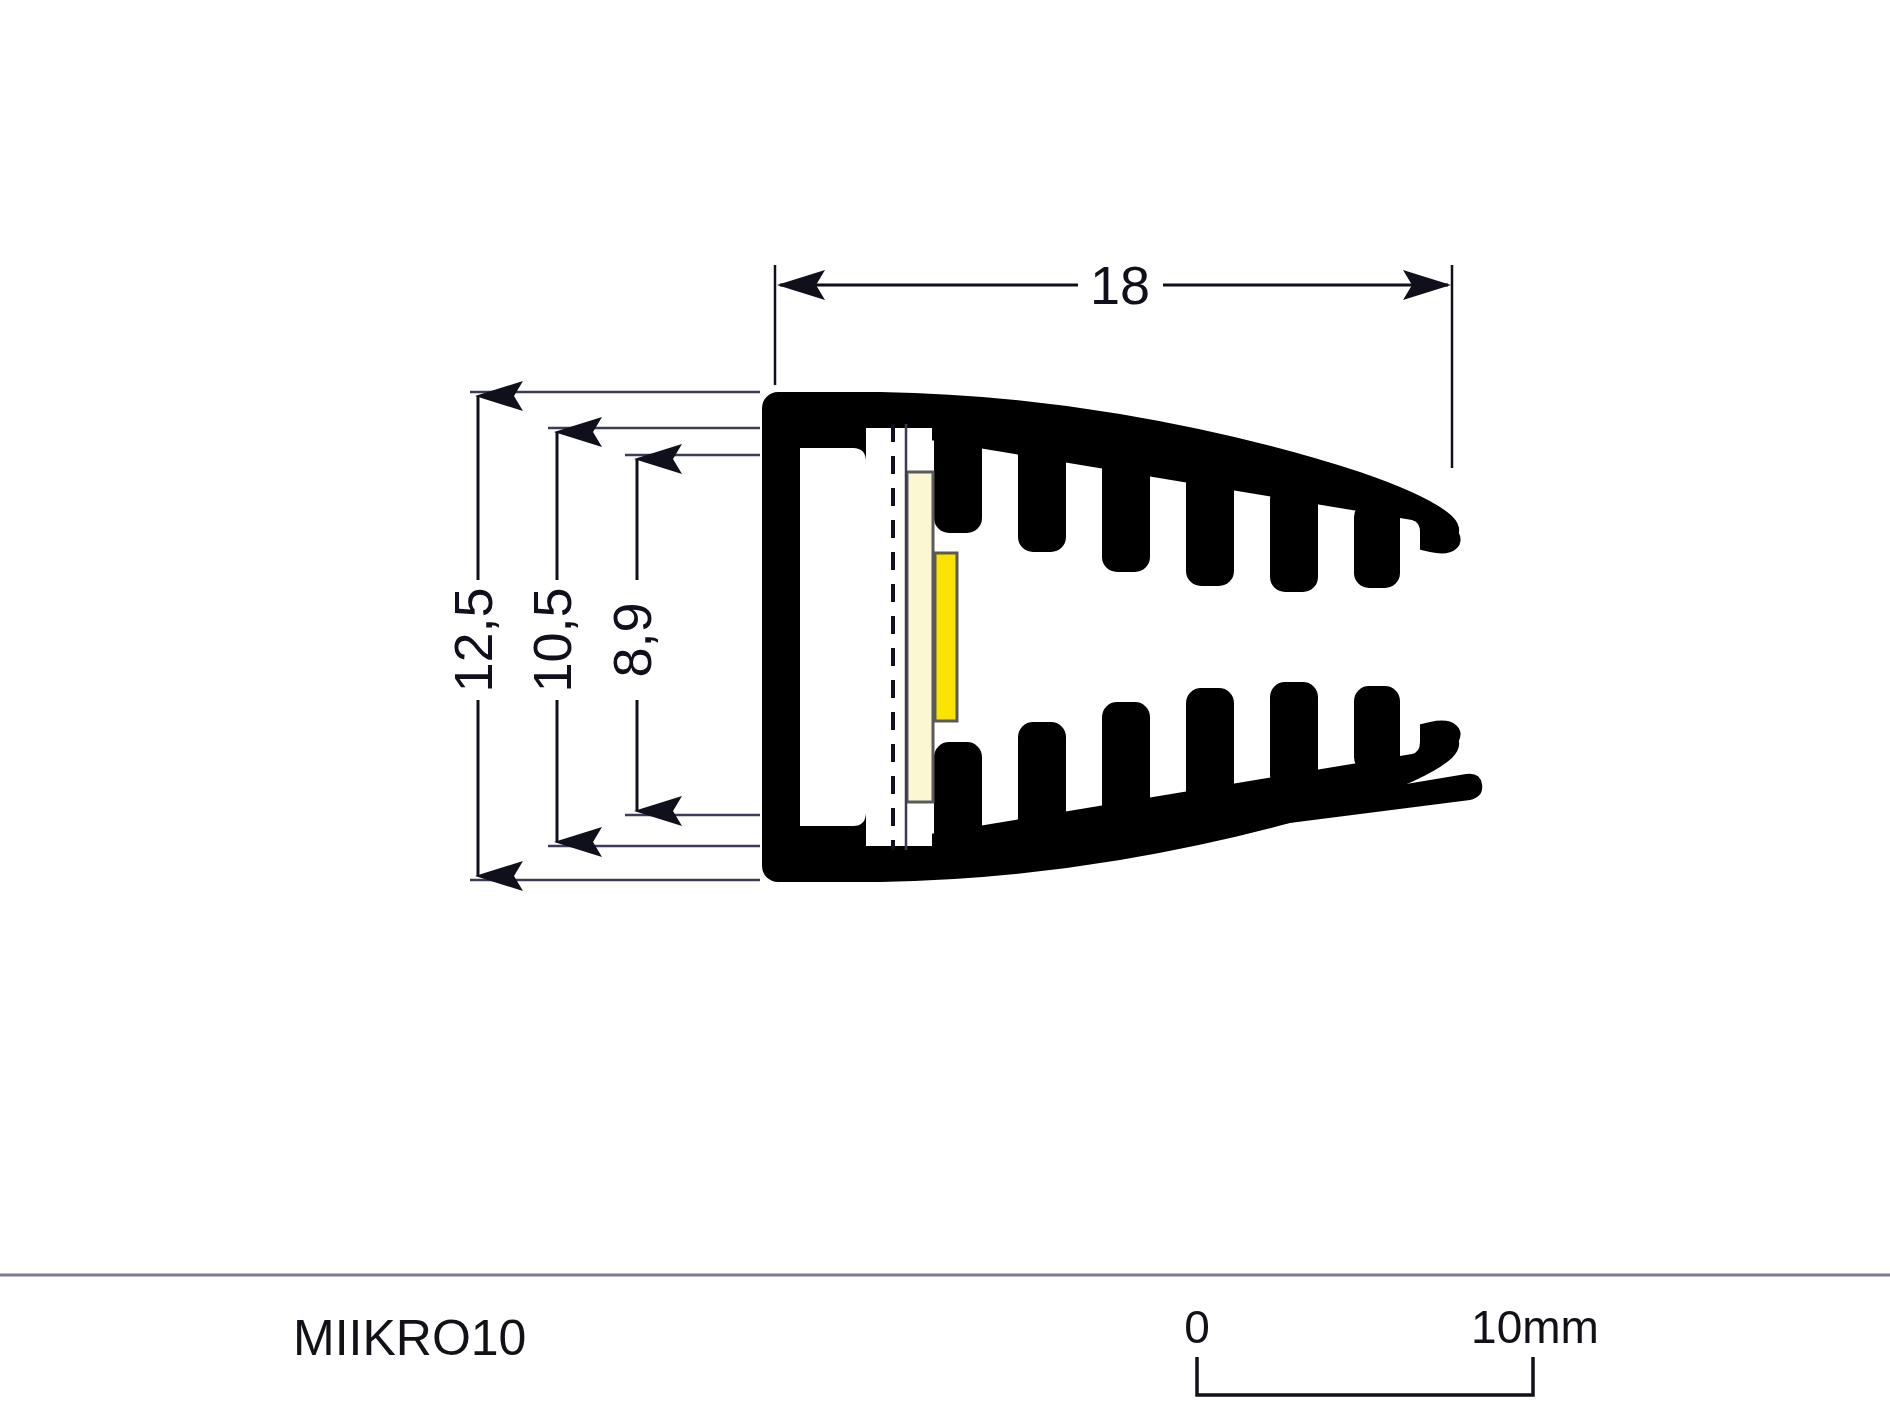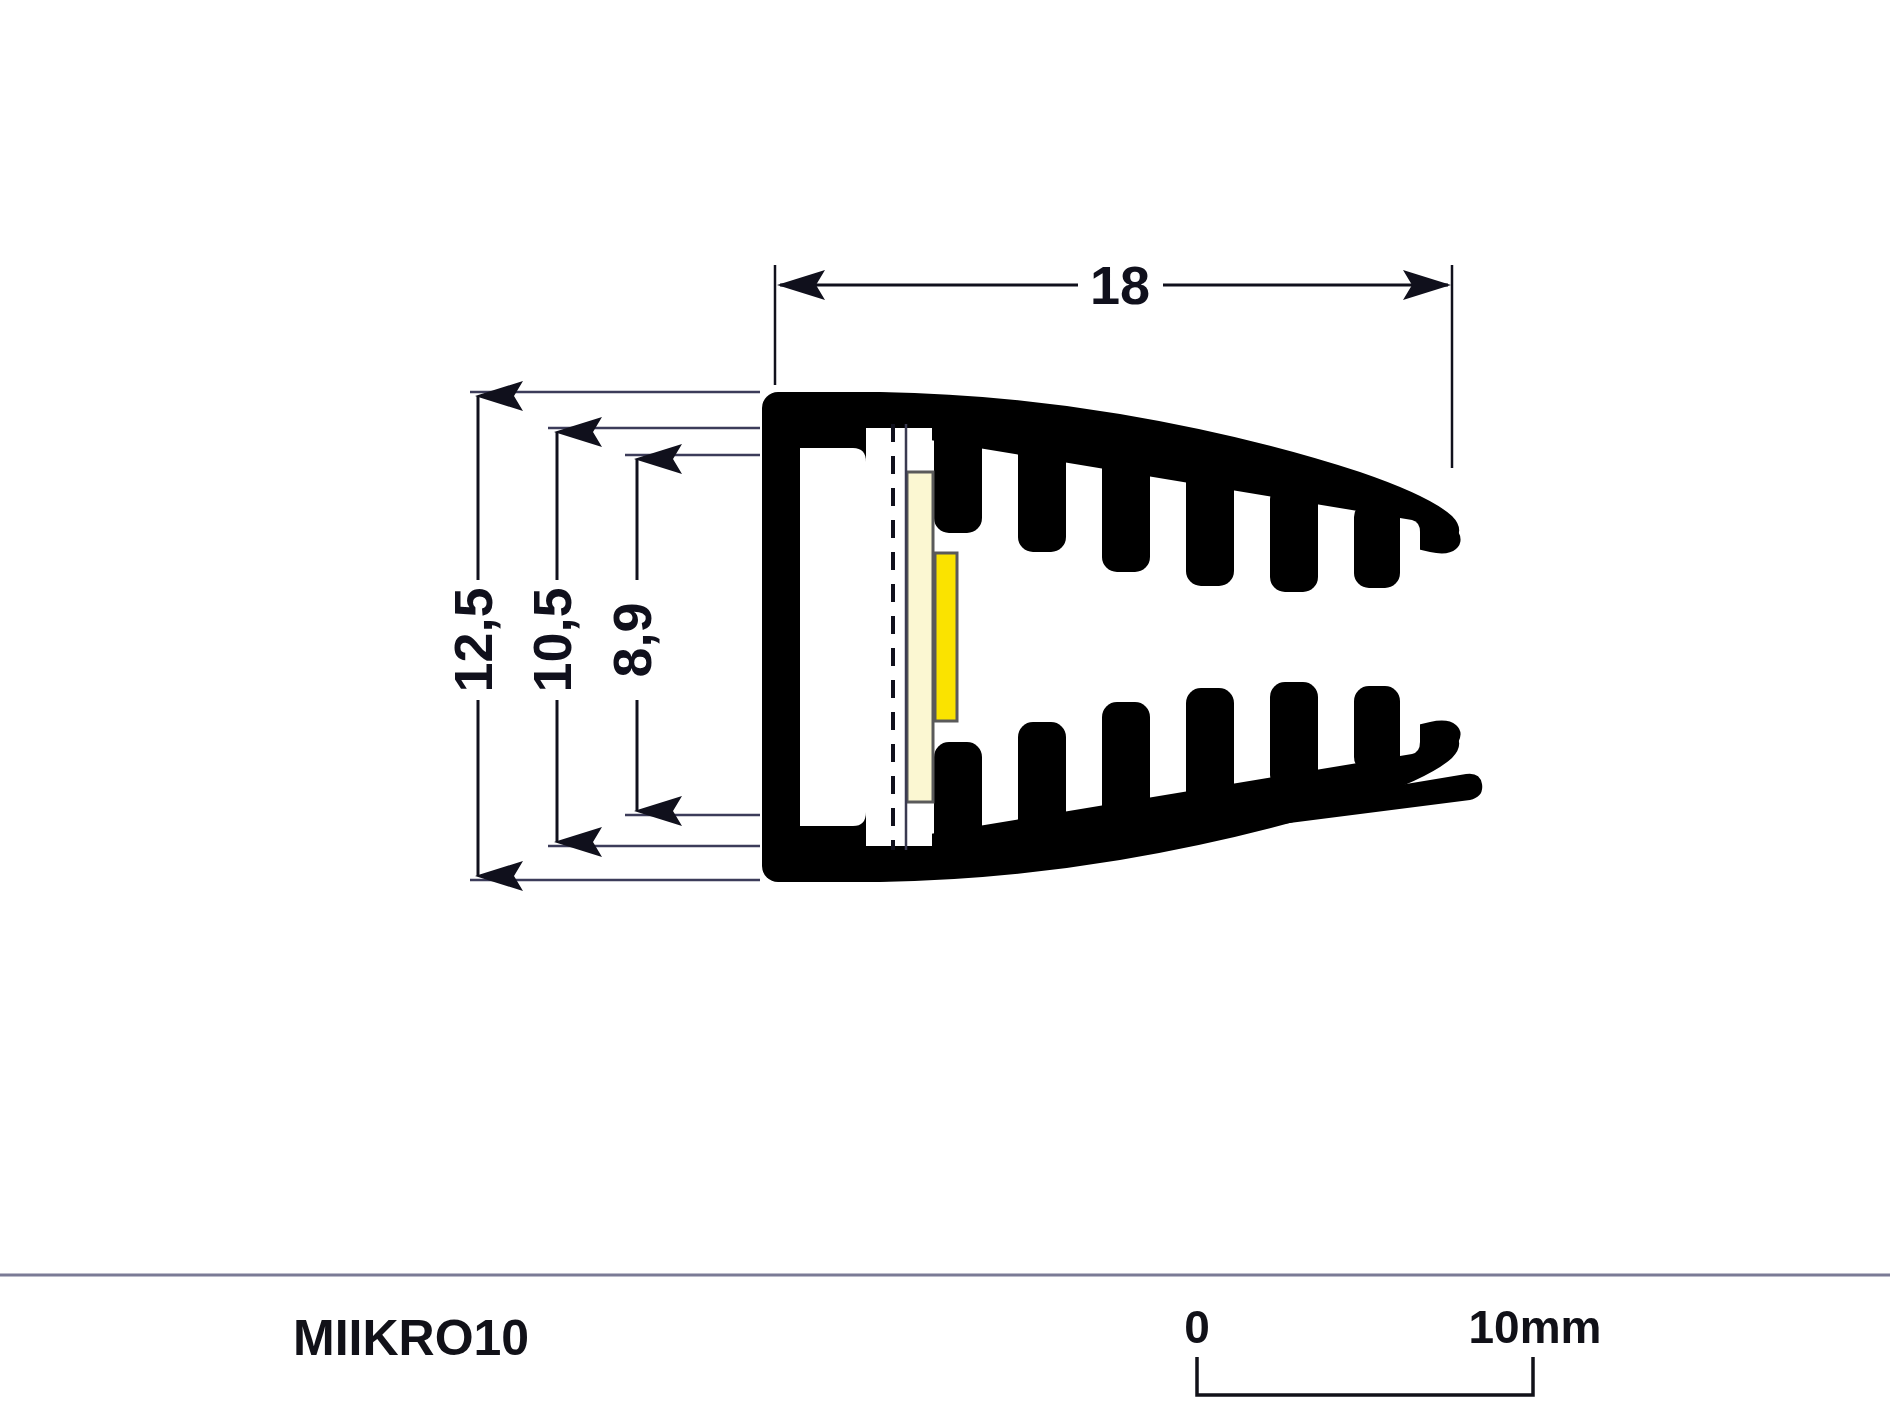--- a/index.html
+++ b/index.html
@@ -13,21 +13,20 @@
     height: 1418px;
     position: relative;
     overflow: hidden;
     font-family: "Liberation Sans", sans-serif;
   }
   #sheet {
     position: absolute;
     inset: 0;
     width: 1890px;
     height: 1418px;
-    font-weight: bold;
   }
   svg.drawing {
     display: block;
     width: 1890px;
     height: 1418px;
   }
   .dim-text {
     font-family: "Liberation Sans", sans-serif;
     font-size: 54px;
     fill: #10101c;

